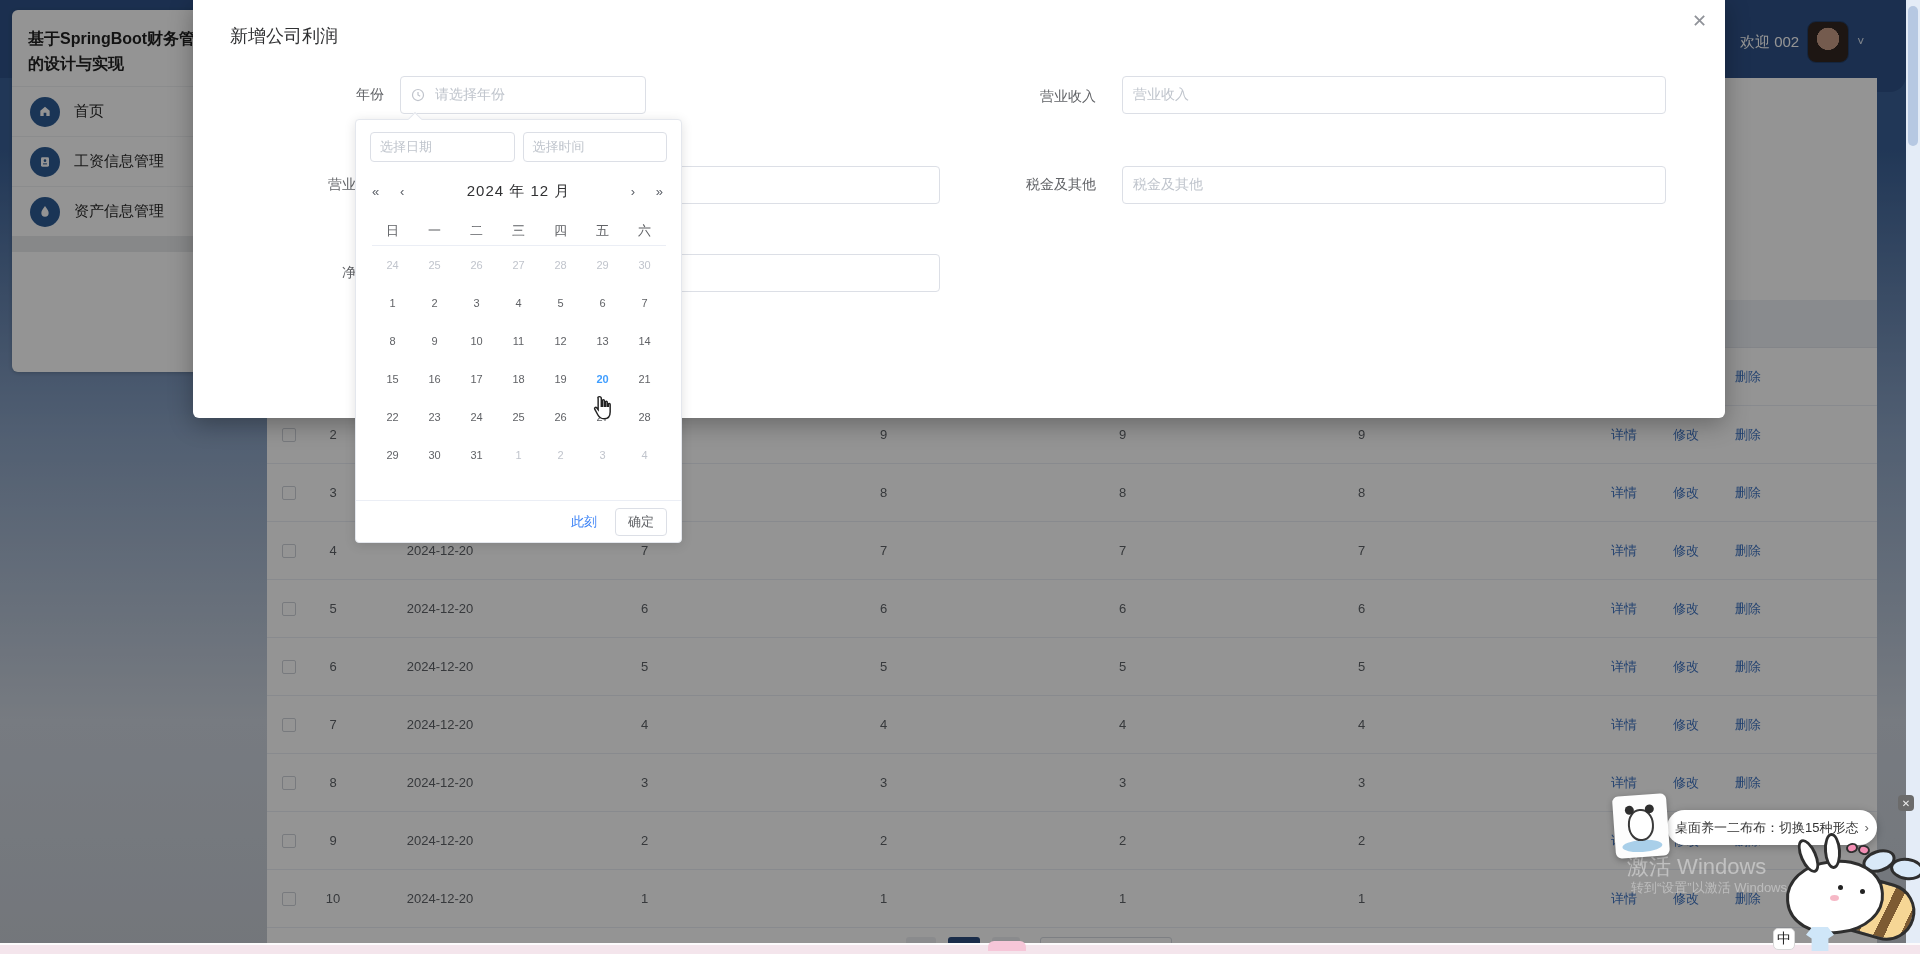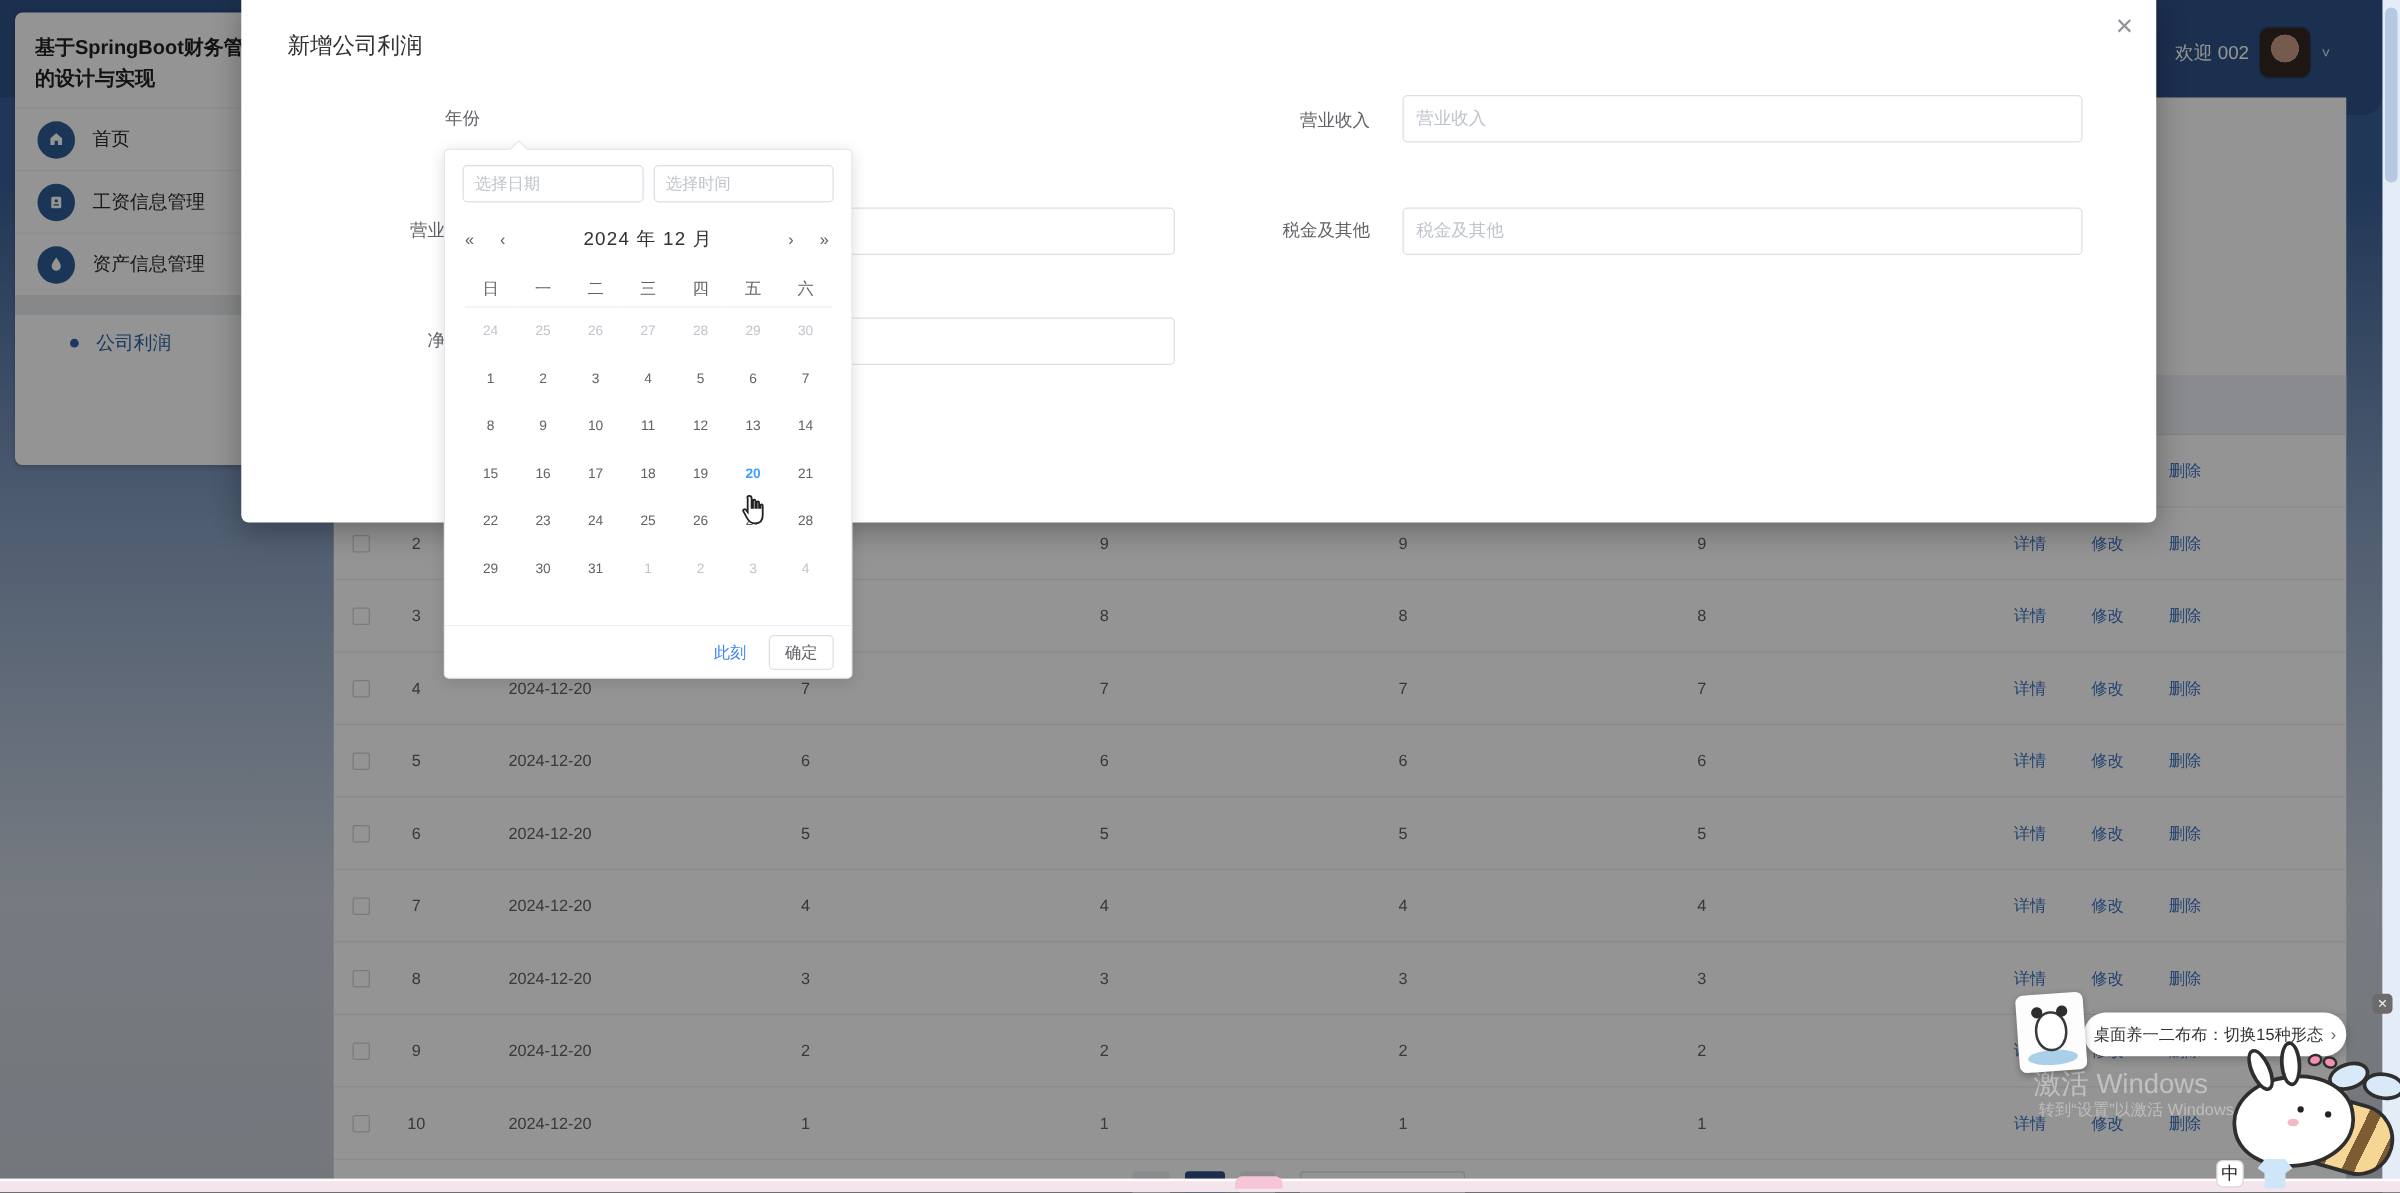--- a/index.html
+++ b/index.html
@@ -129,24 +129,20 @@
     <div class="menu-item">
       <span class="mi-icon">
         <svg viewBox="0 0 24 24">
             <path d="M12 3 C9 7.5 6.5 10 6.5 13.5 a5.5 5.5 0 0 0 11 0 C17.5 10 15 7.5 12 3 Z" fill="#fff"></path>
           </svg>
       </span>
       <span>资产信息管理</span>
       <span class="caret">˅</span>
     </div>
     <div class="menu-gap"></div>
-    <div class="sub-item">
-      <span class="dot"></span>
-      <span>公司利润</span>
-    </div>
   </div>
 
   <div class="content-card">
     <div class="tbl">
       <div class="tbl-head"></div>
       <div id="tbody">
           <div class="trow">
             <div class="col-cb">
               <span class="cbx"></span>
             </div>
@@ -314,20 +310,27 @@
   <div class="pg-btn" style="left:992px;width:28px;"></div>
   <div class="pg-jump"></div>
 
   <div class="dim"></div>
 
   <div class="modal">
     <div class="modal-title">新增公司利润</div>
     <div class="modal-close">✕</div>
 
     <div class="f-label" style="left:61px;top:86px;">年份</div>
+    <div class="inp" style="left:207px;top:76px;width:246px;height:38px;">
+      <svg class="clock" viewBox="0 0 16 16">
+          <circle cx="8" cy="8" r="6.3" fill="none" stroke="#c0c4cc" stroke-width="1.4"></circle>
+          <path d="M8 4.5 V8 L10.5 9.5" fill="none" stroke="#c0c4cc" stroke-width="1.4"></path>
+        </svg>
+      <span class="ph">请选择年份</span>
+    </div>
 
     <div class="f-label" style="left:773px;top:88px;">营业收入</div>
     <div class="inp" style="left:929px;top:76px;width:544px;height:38px;">
       <span class="ph">营业收入</span>
     </div>
 
     <div class="f-label" style="left:61px;top:176px;">营业成本</div>
     <div class="inp" style="left:207px;top:166px;width:540px;height:38px;"></div>
 
     <div class="f-label" style="left:773px;top:176px;">税金及其他</div>

